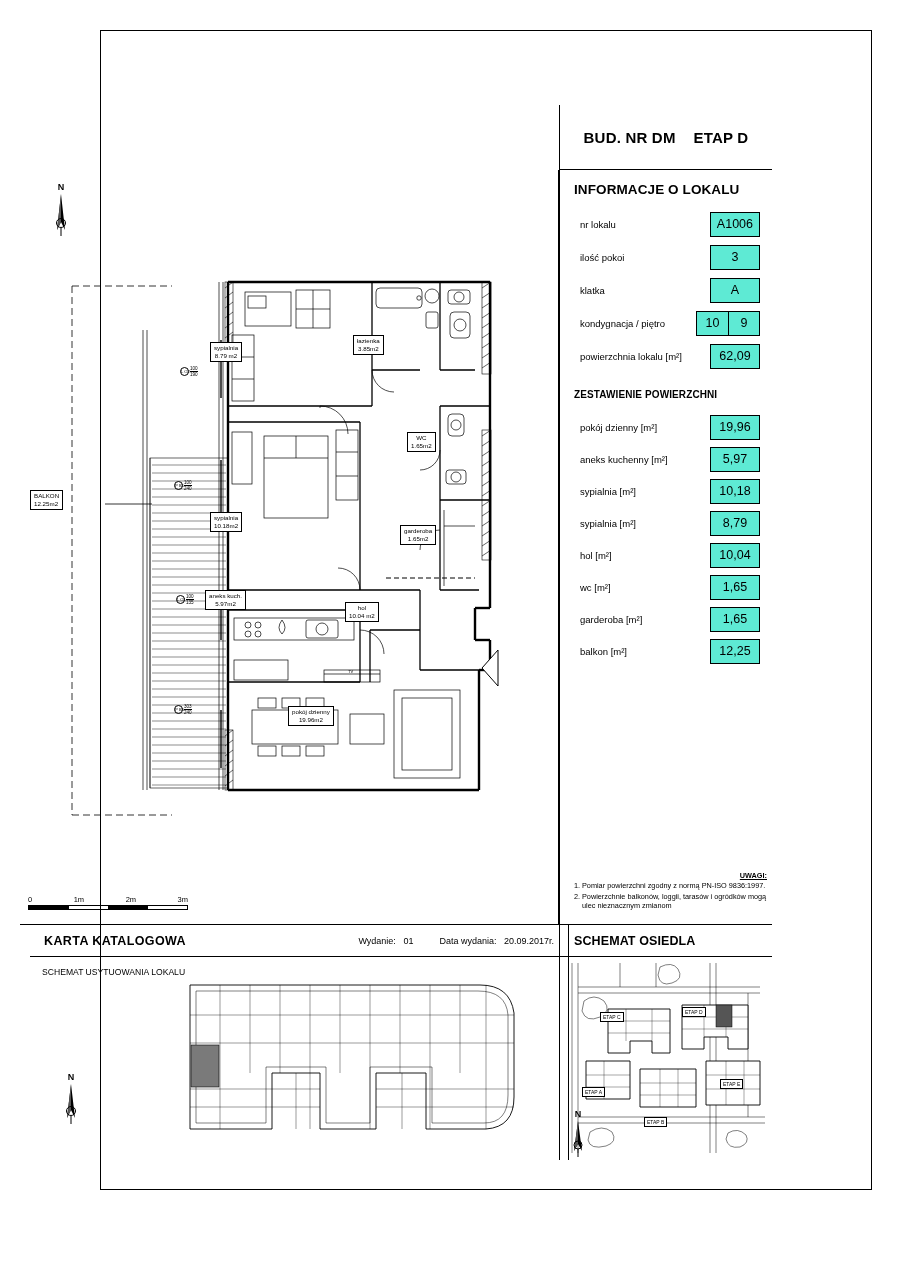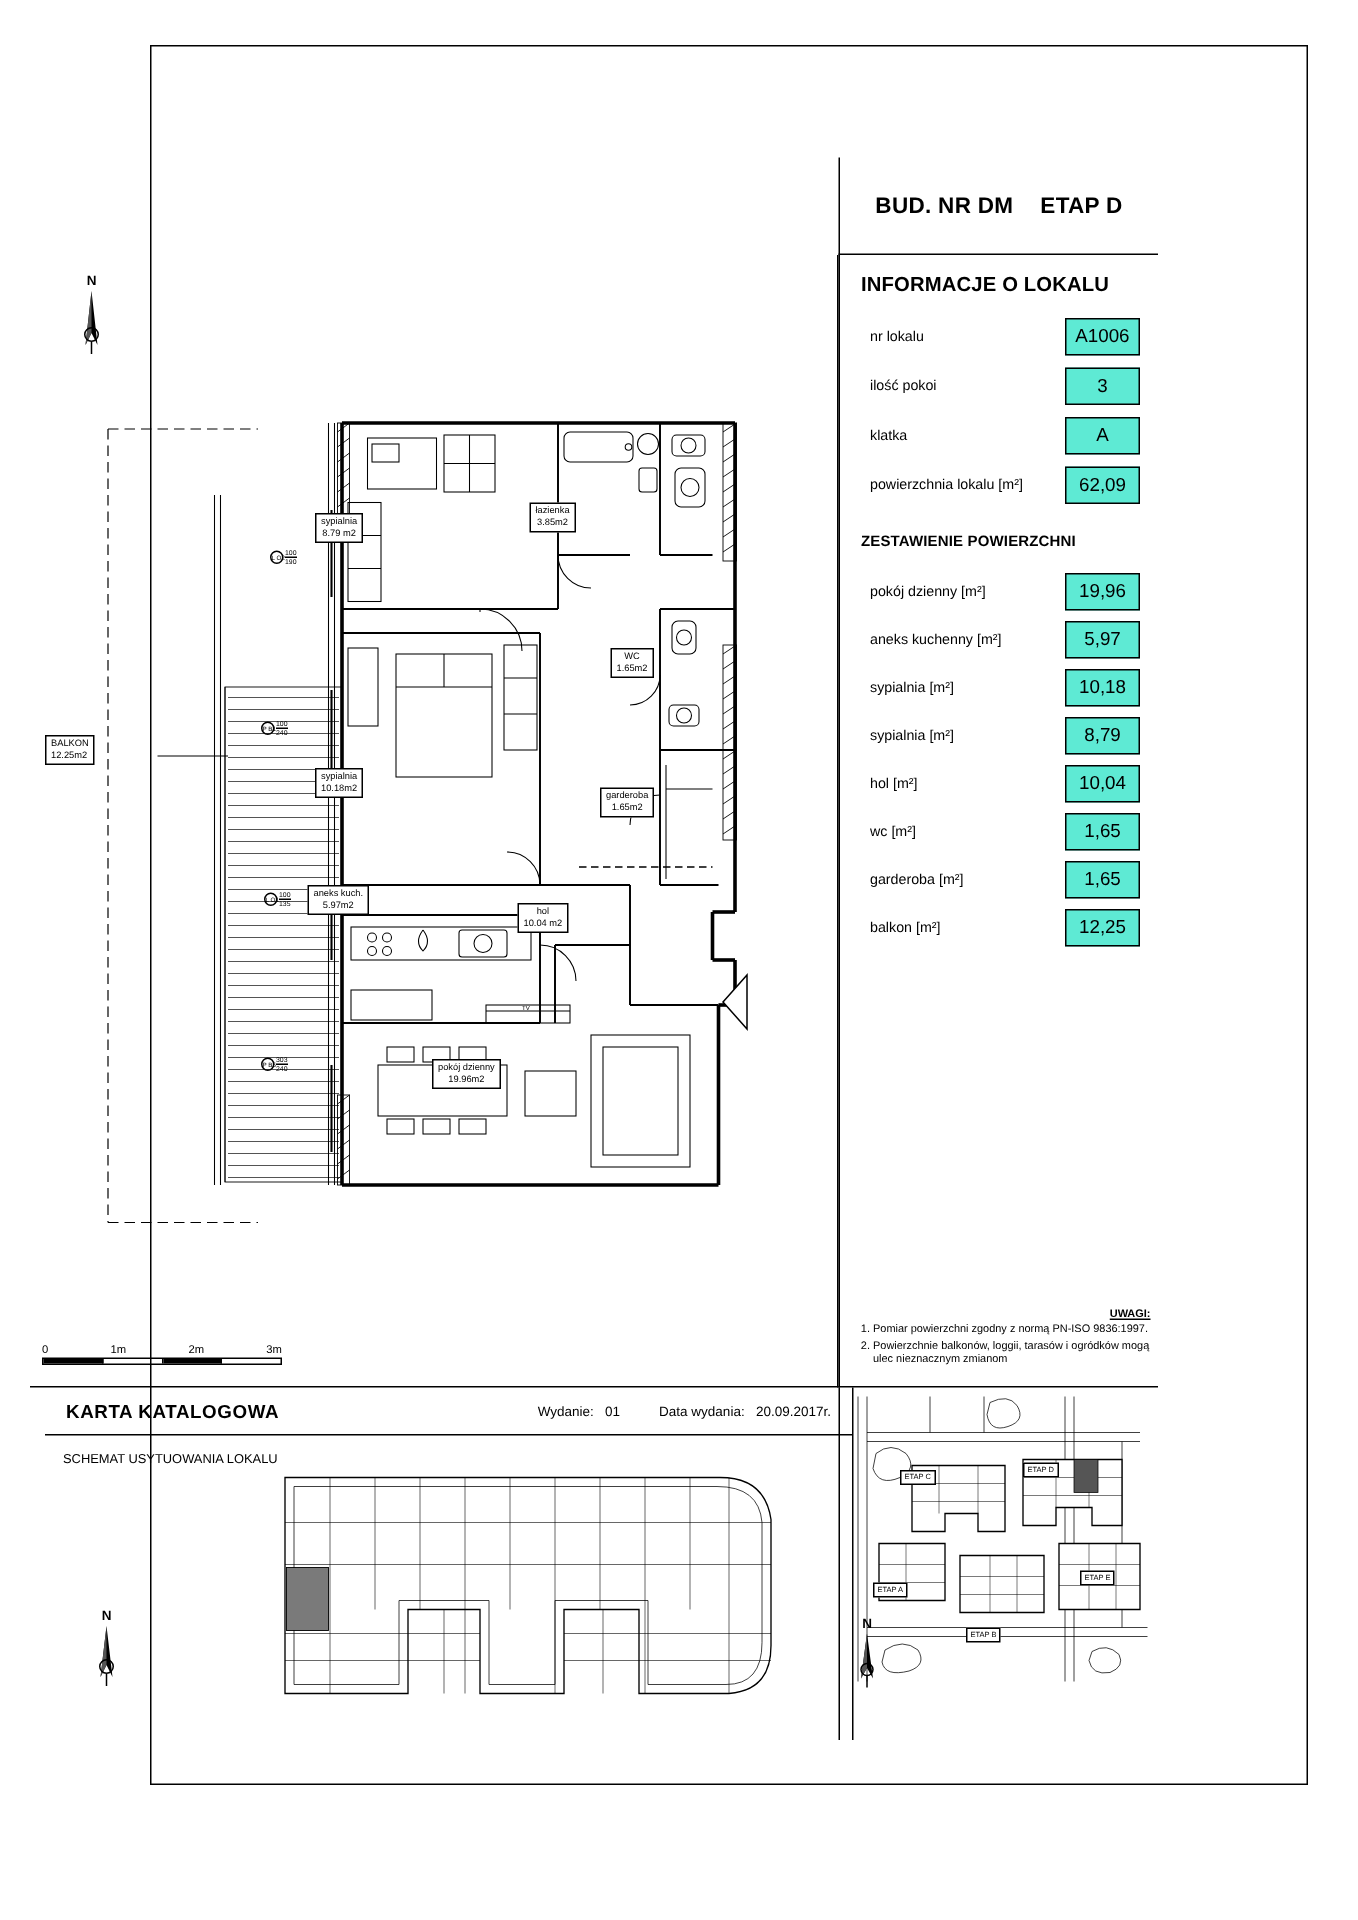--- a/index.html
+++ b/index.html
@@ -229,20 +229,27 @@
     <span class="info-label">nr lokalu</span>
     <span class="val-box">A1006</span>
   </div>
   <div class="info-row">
     <span class="info-label">ilość pokoi</span>
     <span class="val-box">3</span>
   </div>
   <div class="info-row">
     <span class="info-label">klatka</span>
     <span class="val-box">A</span>
+  </div>
+  <div class="info-row">
+    <span class="info-label">kondygnacja / piętro</span>
+    <span class="val-pair">
+      <span class="val-box small">10</span>
+      <span class="val-box small">9</span>
+    </span>
   </div>
   <div class="info-row">
     <span class="info-label">powierzchnia lokalu [m²]</span>
     <span class="val-box">62,09</span>
   </div>
 
   <div class="section-title">ZESTAWIENIE POWIERZCHNI</div>
 
   <div class="area-row">
     <span class="area-label">pokój dzienny  [m²]</span>
@@ -693,20 +700,21 @@
         <line x1="116" y1="96" x2="116" y2="152"></line>
         <line x1="222" y1="96" x2="222" y2="152"></line>
       </g>
 
       <rect x="11" y="68" width="28" height="42" fill="#7a7a7a" stroke="#000" stroke-width="0.6"></rect>
     </svg>
   </div>
 </div>
 
 <div id="osiedle">
+  <div id="osiedle-head">SCHEMAT OSIEDLA</div>
   <div id="osiedle-body">
     <svg width="213" height="203" viewBox="0 0 213 203">
       <g stroke="#000" fill="none">
 
         <g stroke-width="0.5">
           <path d="M12 6 L12 196"></path>
           <path d="M18 6 L18 196"></path>
           <path d="M18 30 L200 30"></path>
           <path d="M18 36 L200 36"></path>
           <path d="M150 6 L150 196"></path>

